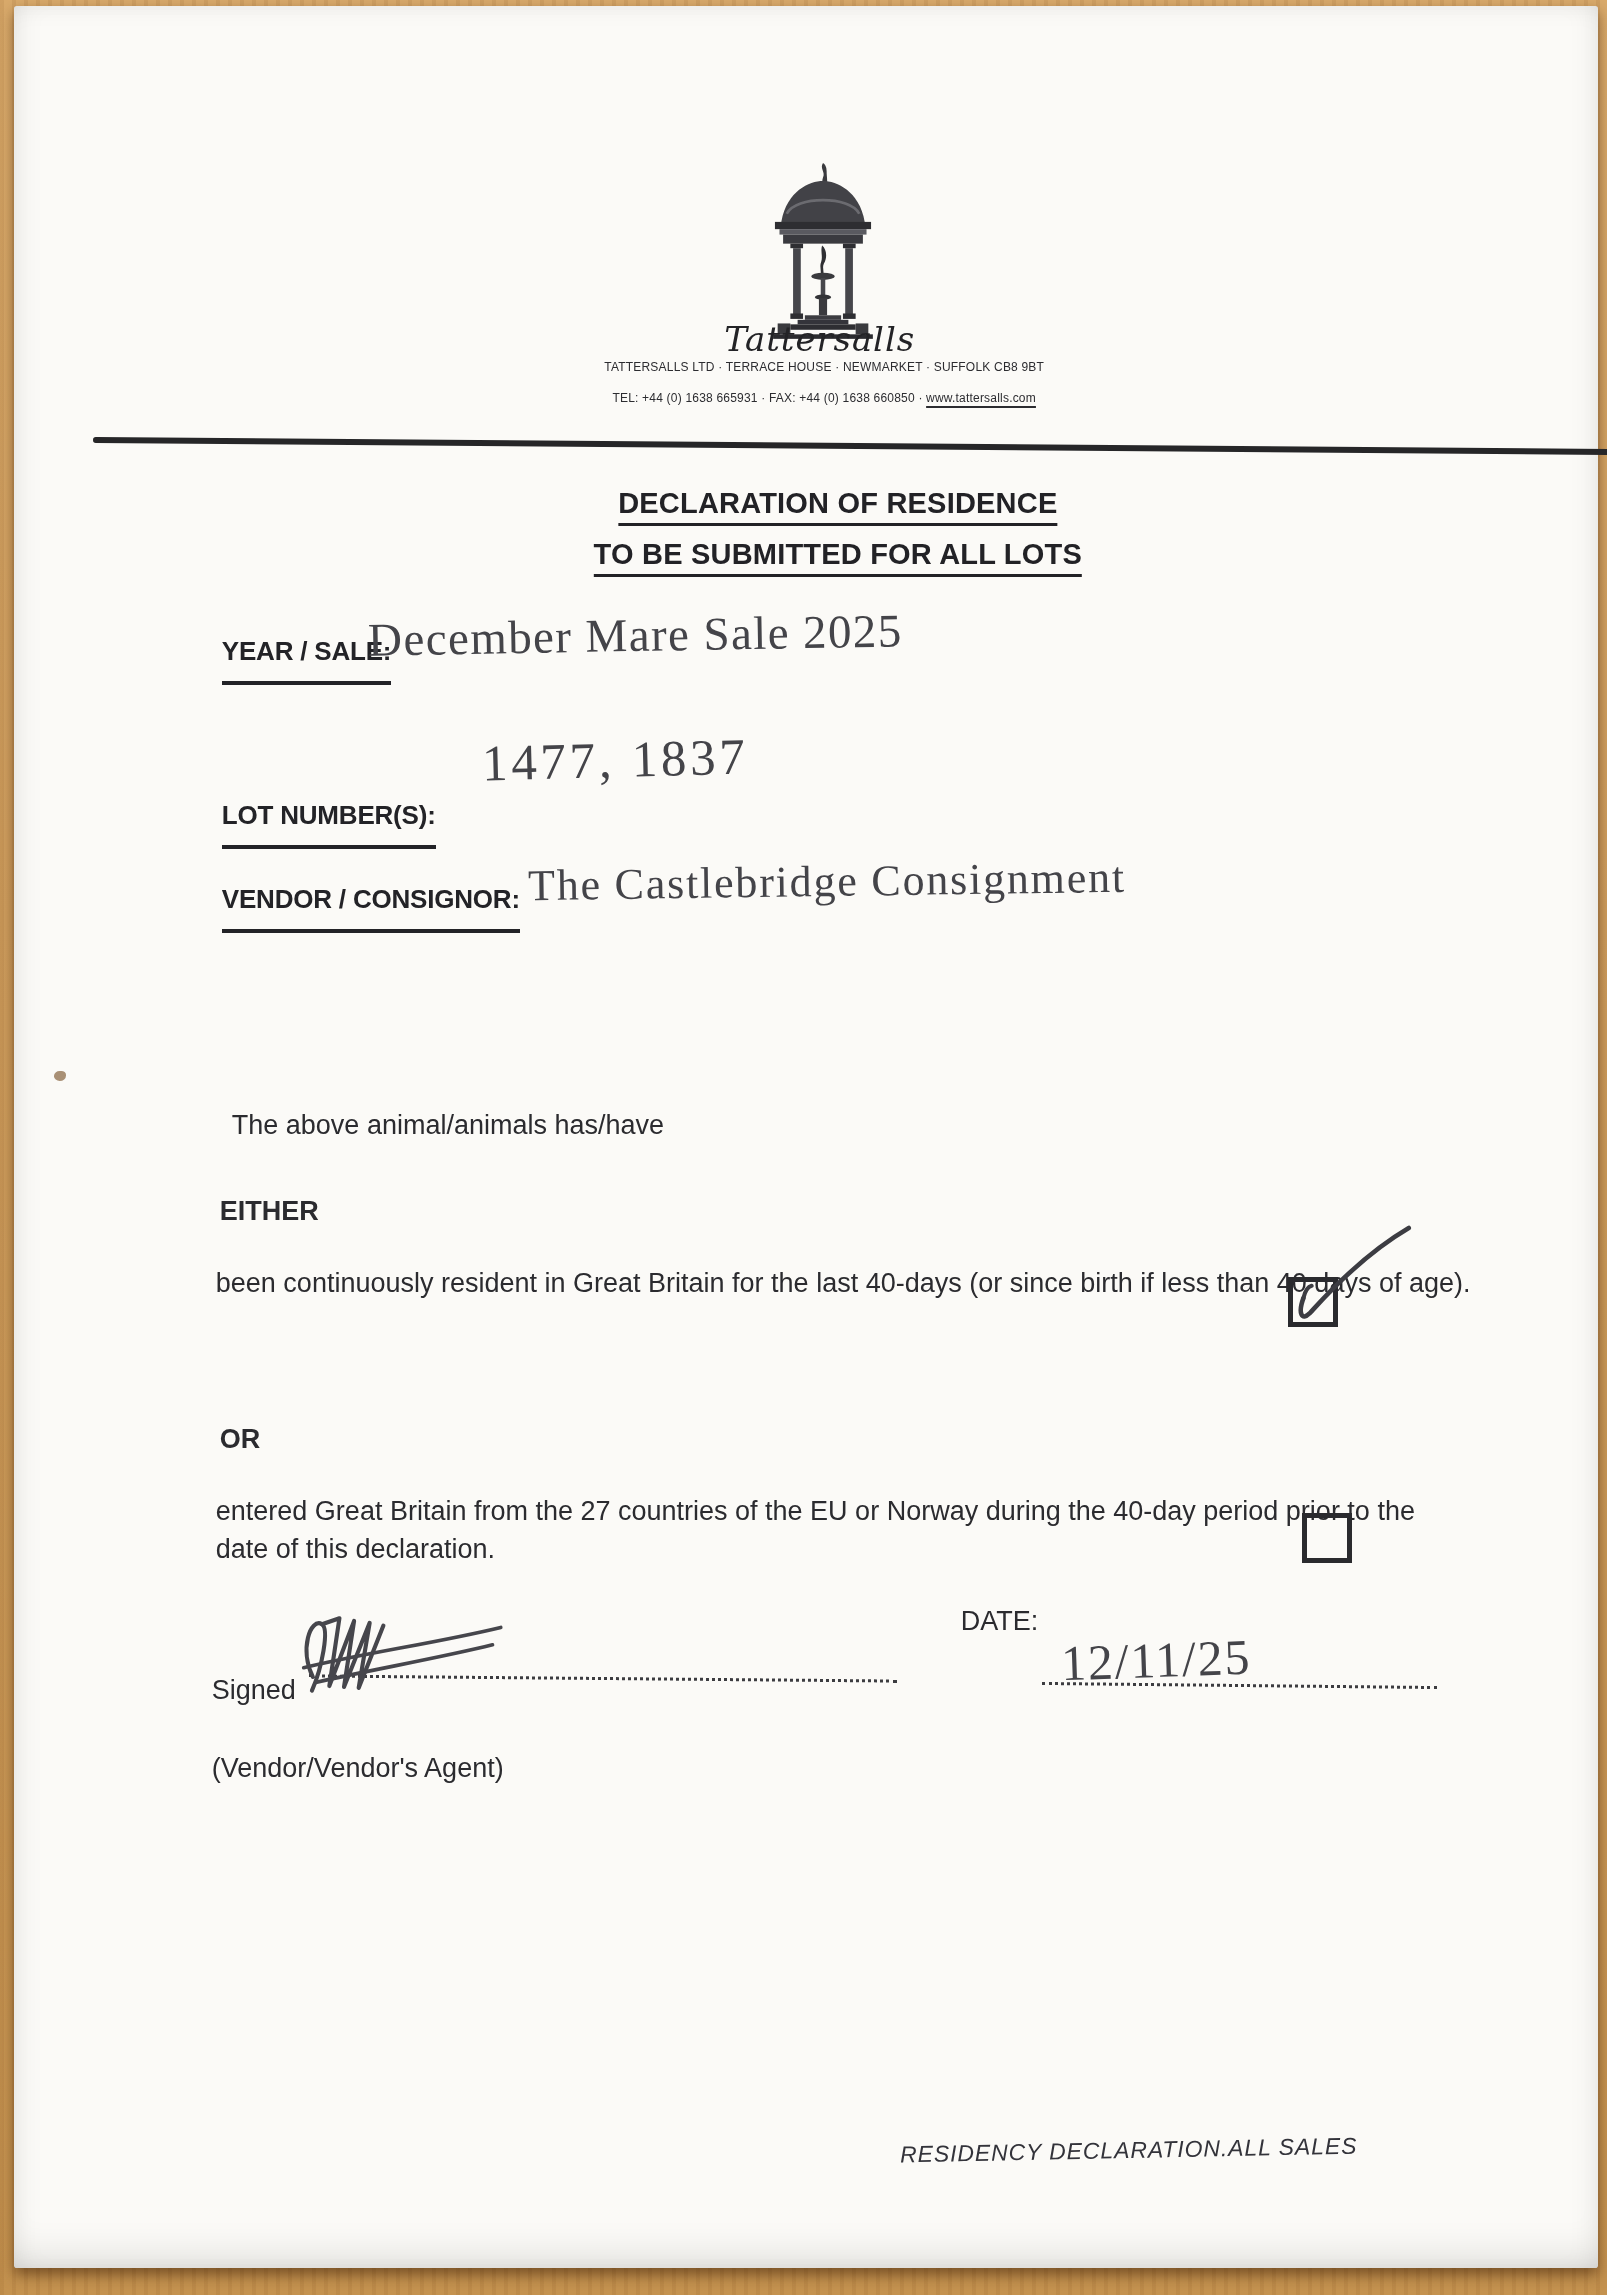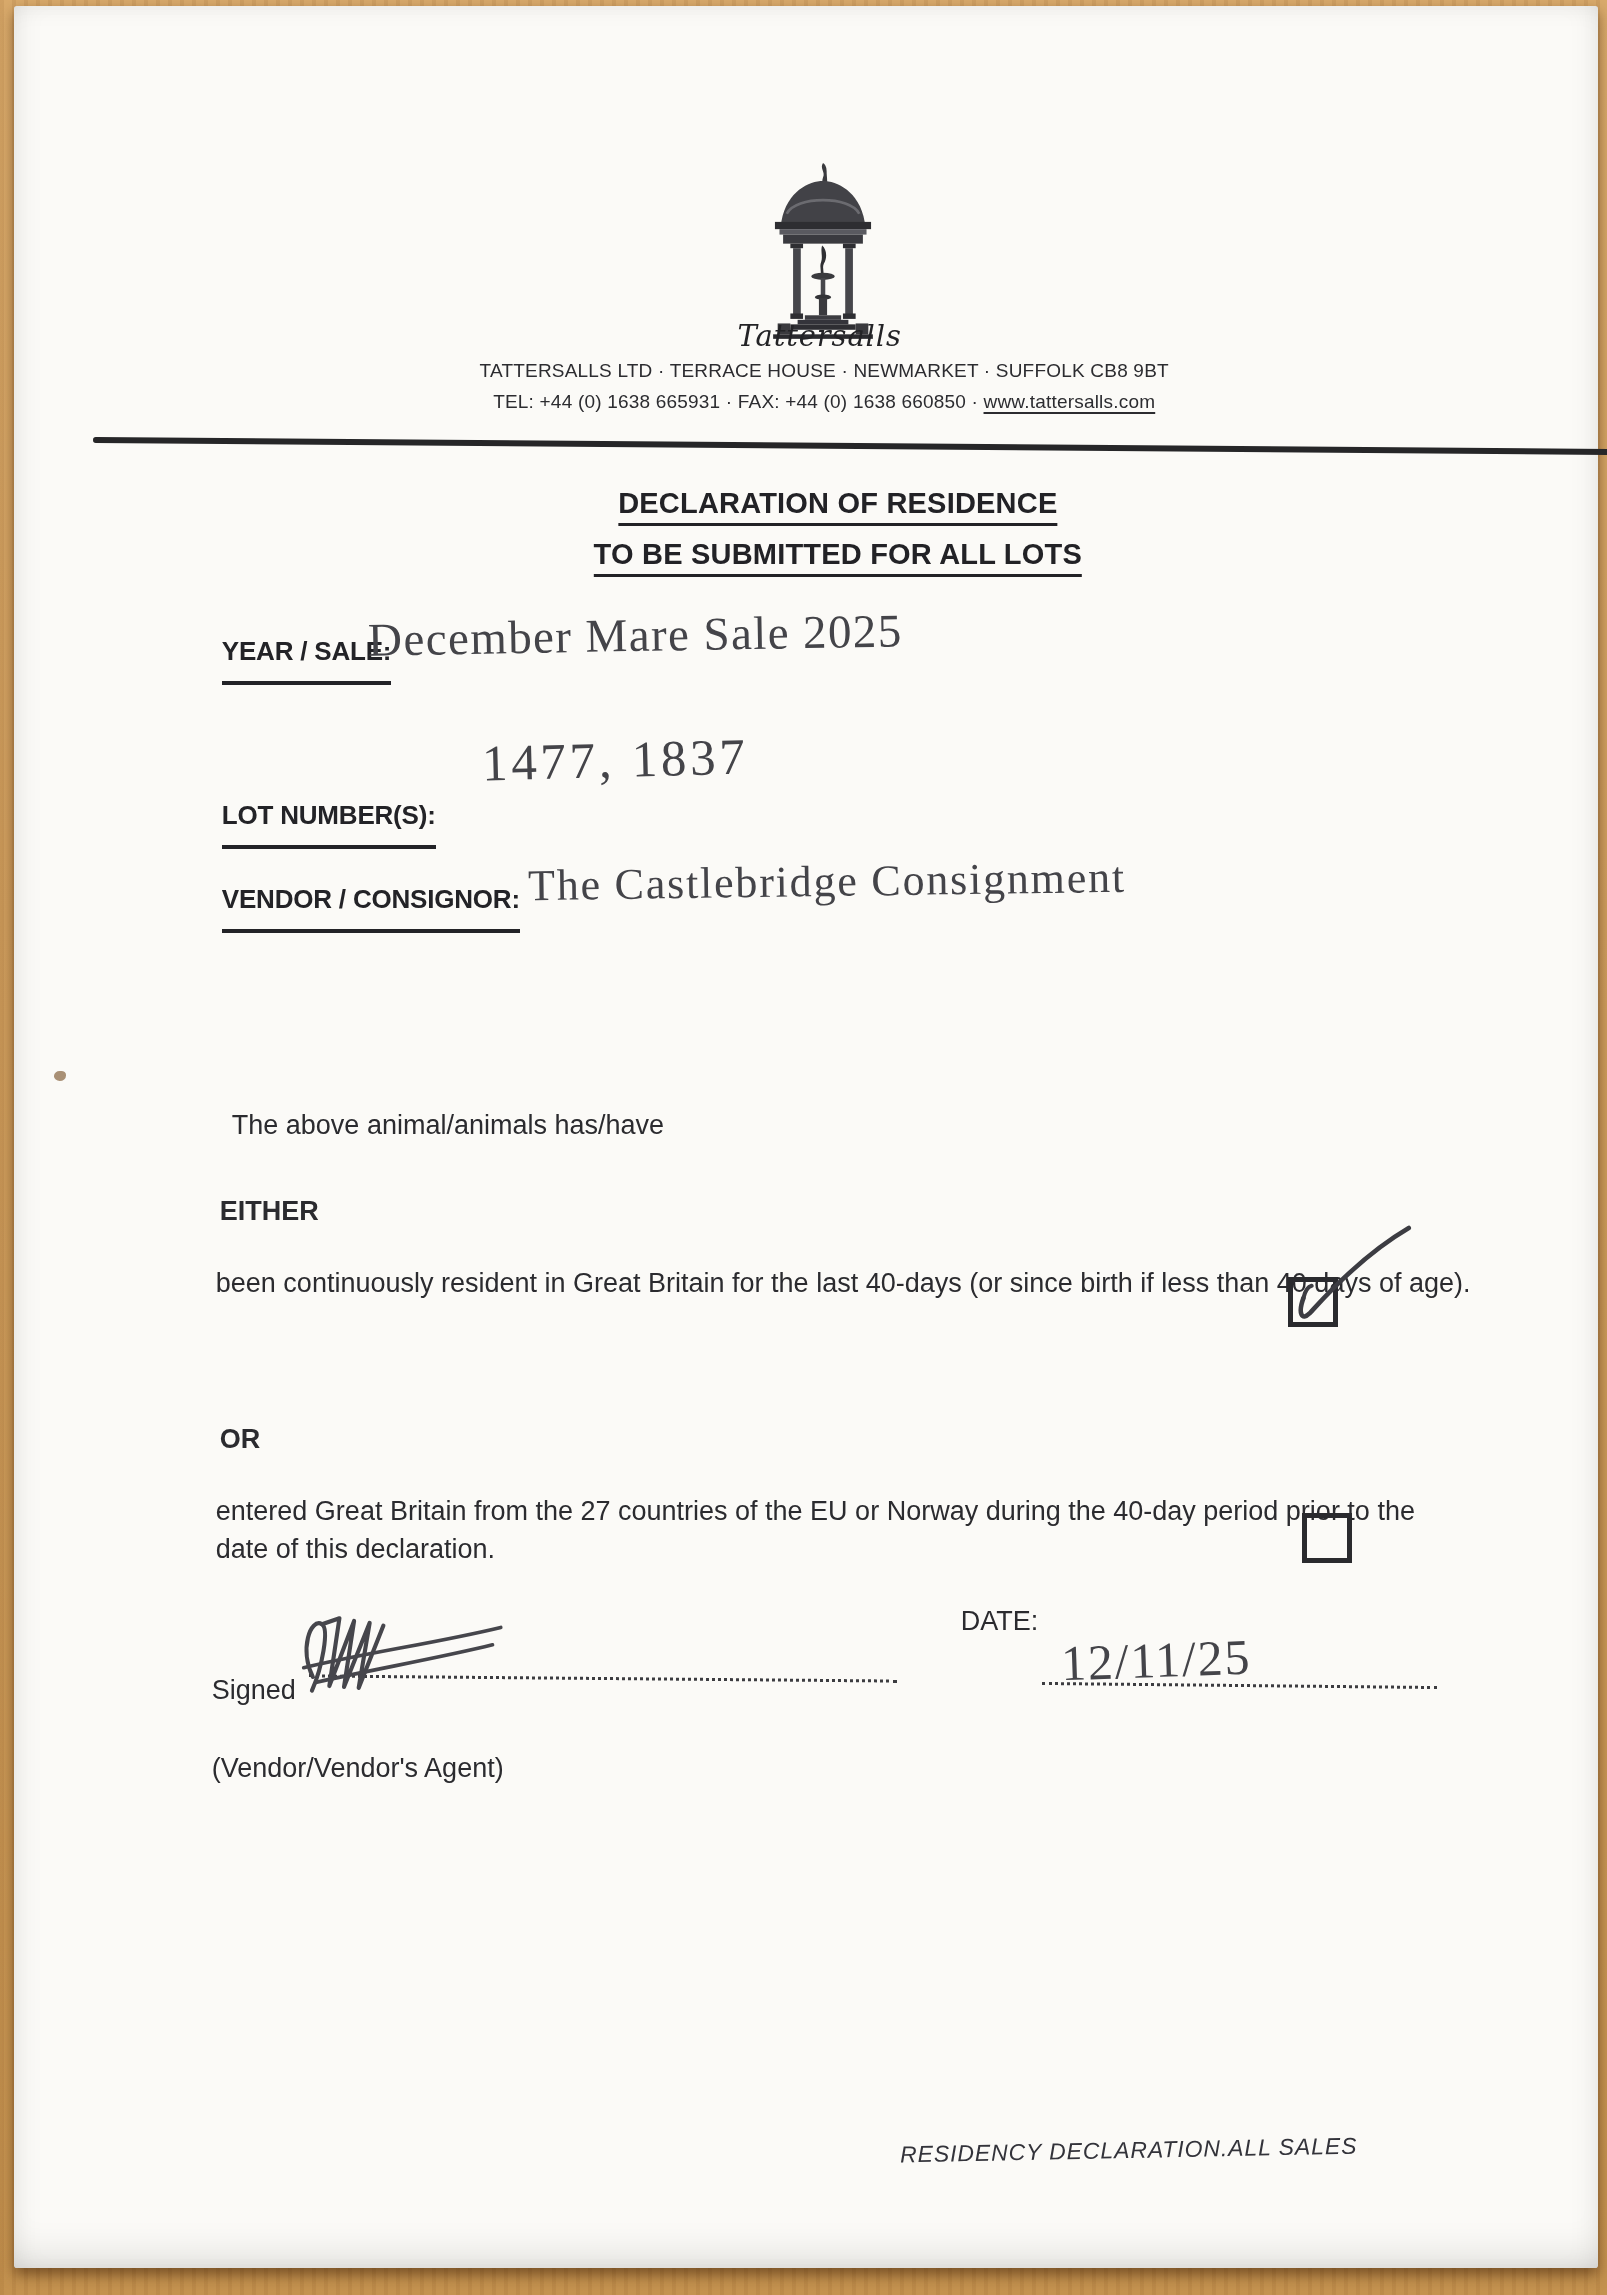--- a/index.html
+++ b/index.html
@@ -25,23 +25,23 @@
       inset 16.5px 0 32px -18.4px rgba(0,0,0,.10),
       inset -16.5px 0 32px -18.4px rgba(0,0,0,.10),
       inset 0 -32px 41px -25px rgba(0,0,0,.14),
       inset 0 18.4px 27.5px -18.4px rgba(0,0,0,.06);
   }
   .abs{position:absolute;}
   .center{left:50%;transform:translateX(-50%);}
 
   .brand-word{
     font-family:"DejaVu Serif", serif;font-style:italic;
-    font-size:29px;color:#232326;letter-spacing:0.9px;
+    font-size:34px;color:#232326;letter-spacing:0.9px;
   }
-  .addr{font-size:19px;color:#2c2c30;letter-spacing:0.2px;white-space:nowrap;}
+  .addr{font-size:12px;color:#2c2c30;letter-spacing:0.2px;white-space:nowrap;}
   .site{text-decoration:underline;text-underline-offset:3.7px;text-decoration-thickness:1.8px;}
 
   .rule{
     position:absolute;left:79px;top:437px;width:1523px;height:6px;
     background:#262628;transform:rotate(.45deg);border-radius:2.8px;
   }
 
   .title-line{
     font-size:29px;font-weight:bold;color:#222226;letter-spacing:0.2px;
     border-bottom:3.7px solid #222226;padding-bottom:3.7px;white-space:nowrap;text-align:right;

